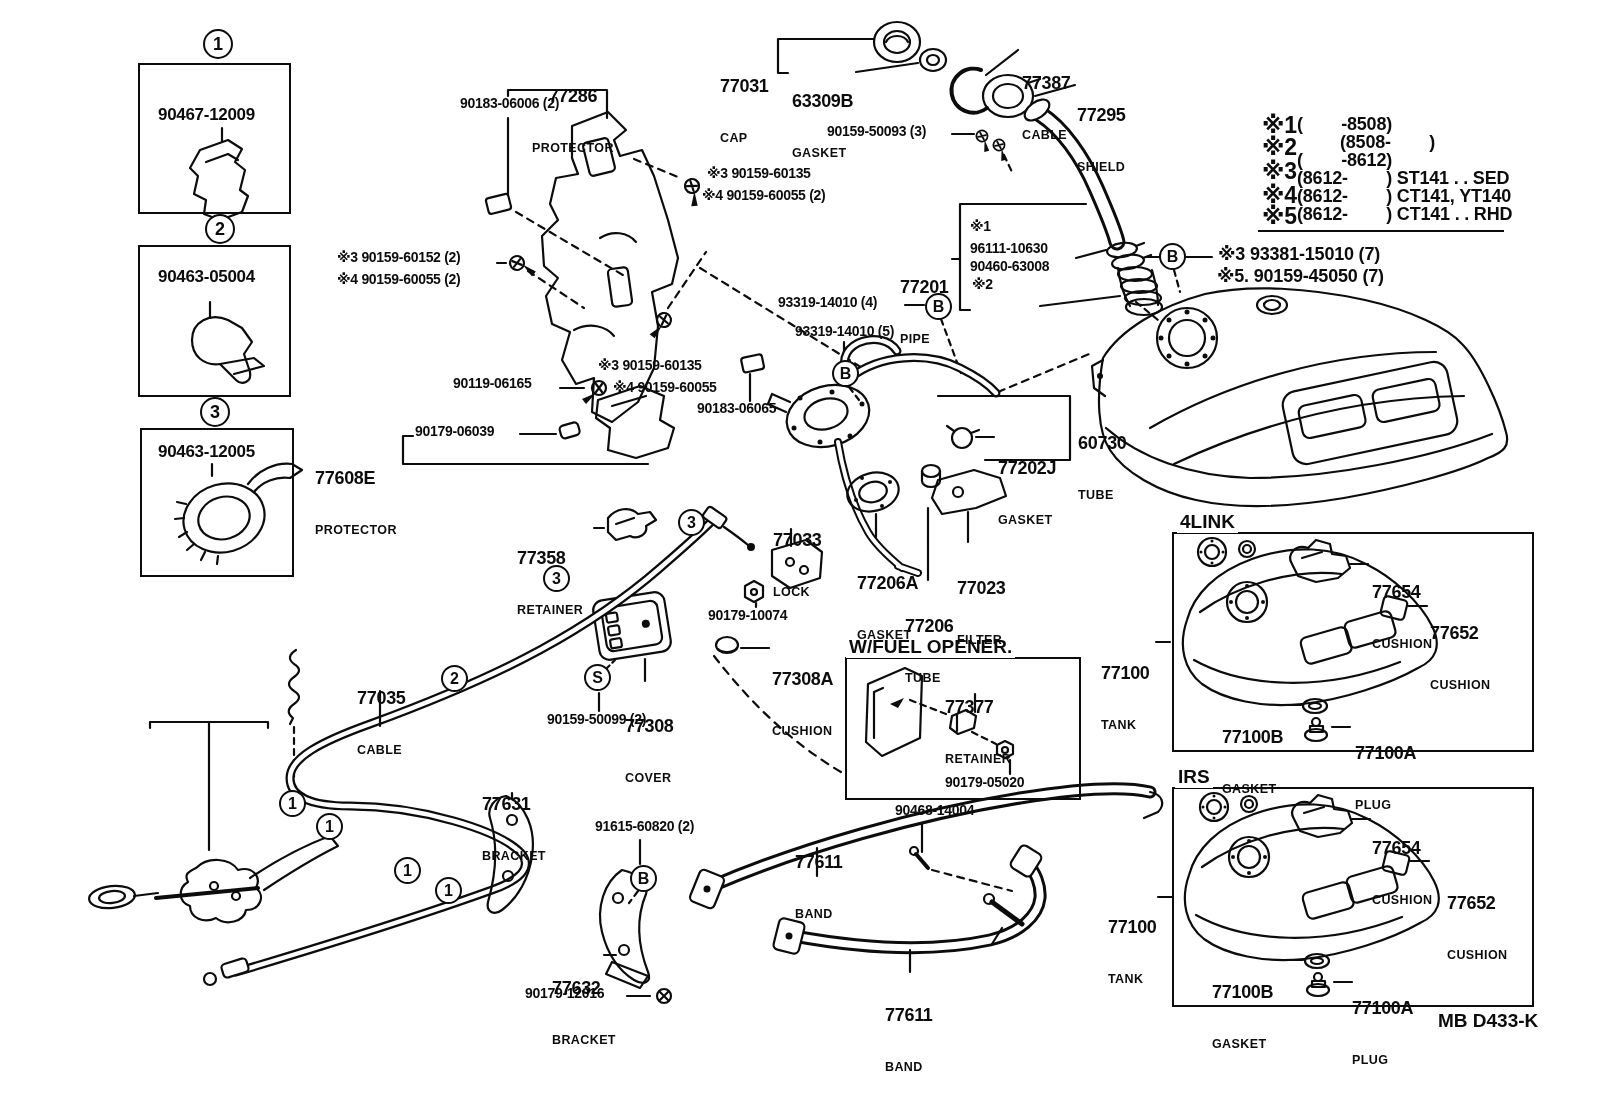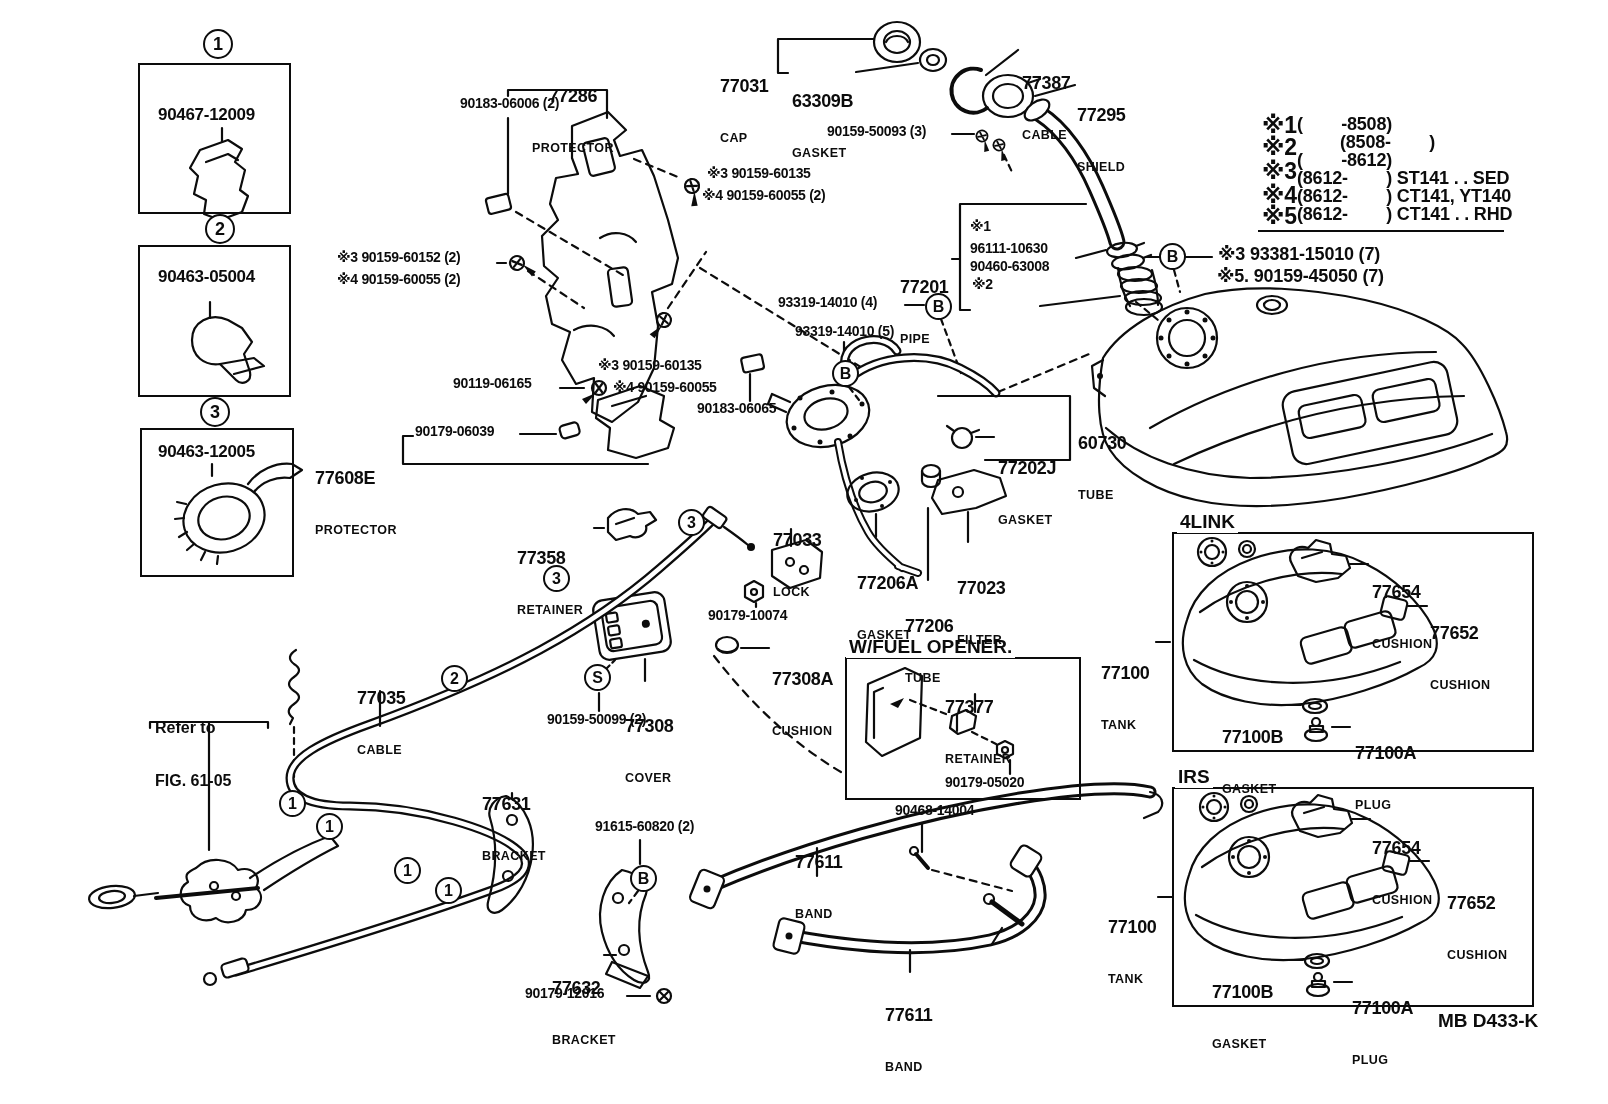--- a/index.html
+++ b/index.html
@@ -472,24 +472,20 @@
   </div>
   <div class="lbl" style="left:625px;top:682px">
     <div class="num">77308</div>
     <div class="sub">COVER</div>
   </div>
   <div class="lbl one" style="left:547px;top:712px">90159-50099 (2)</div>
   <div class="lbl" style="left:357px;top:654px">
     <div class="num">77035</div>
     <div class="sub">CABLE</div>
   </div>
-  <div class="lbl small" style="left:155px;top:684px">
-    <div>Refer to</div>
-    <div>FIG. 61-05</div>
-  </div>
 
   <div class="lbl" style="left:945px;top:663px">
     <div class="num">77377</div>
     <div class="sub">RETAINER</div>
   </div>
   <div class="lbl one" style="left:945px;top:775px">90179-05020</div>
 
   <div class="lbl" style="left:482px;top:760px">
     <div class="num">77631</div>
     <div class="sub">BRACKET</div>

